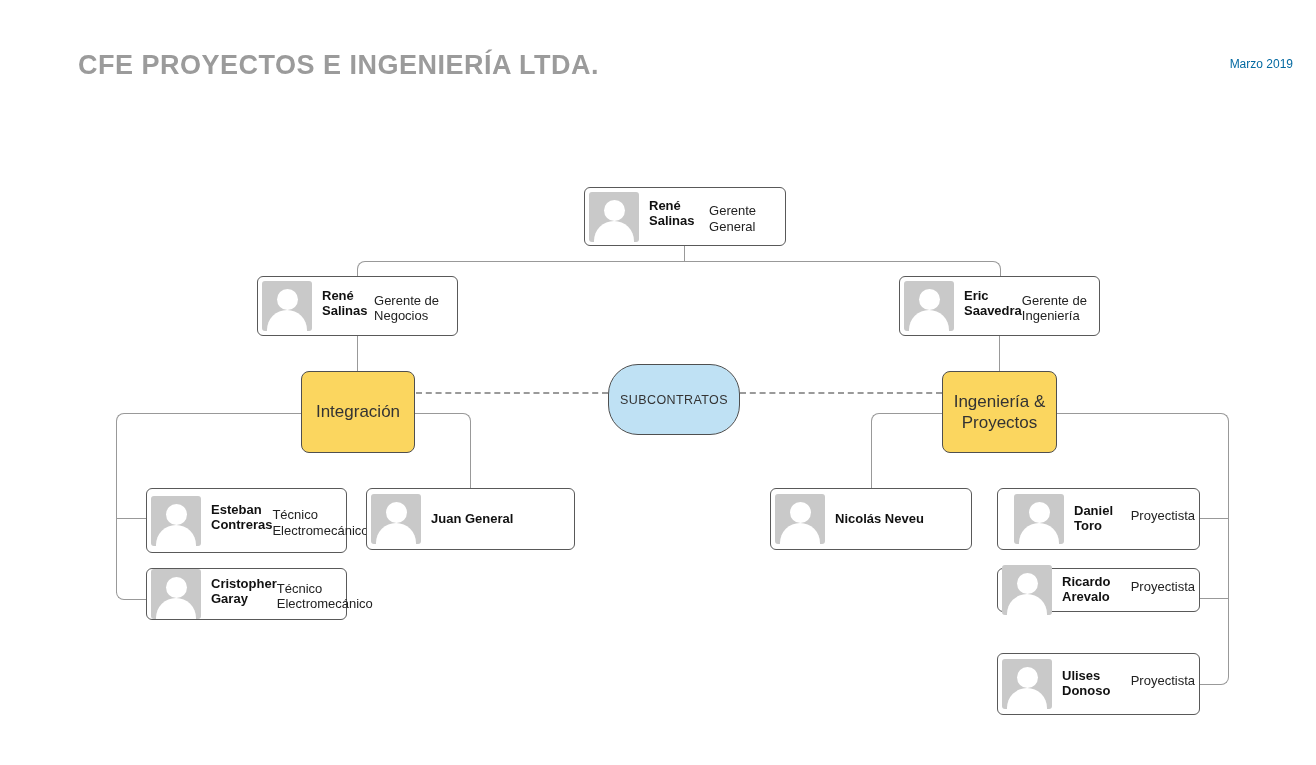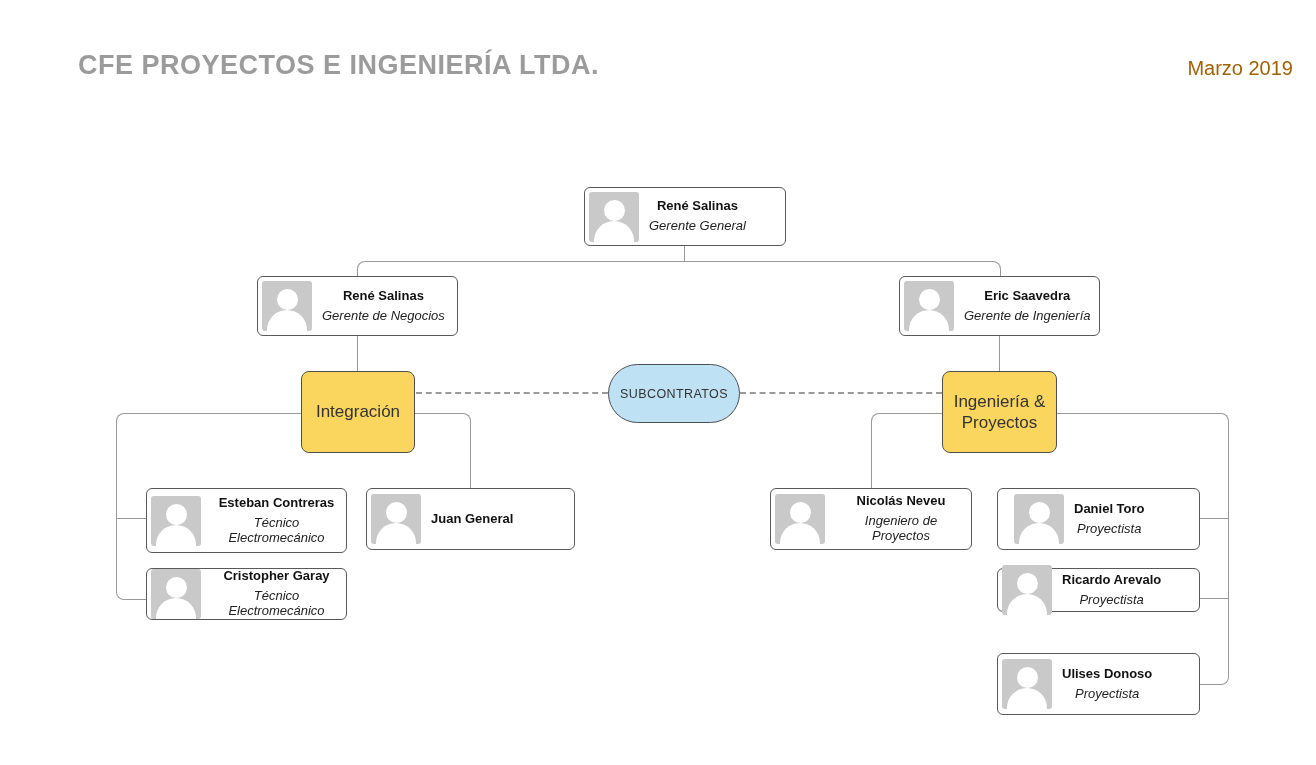--- a/index.html
+++ b/index.html
@@ -1,21 +1,21 @@
 <!DOCTYPE html>
 <html><head>
 <meta charset="utf-8">
 <style>
   html,body{margin:0;padding:0;background:#ffffff;}
   body{font-family:"Liberation Sans","DejaVu Sans",sans-serif;}
   #stage{position:relative;width:1316px;height:765px;background:#ffffff;overflow:hidden;}
 
   .page-title{position:absolute;left:78px;top:50px;font-size:27px;font-weight:bold;
     color:#9b9b9b;letter-spacing:0.5px;}
-  .page-date{position:absolute;right:23px;top:57px;font-size:20px;color:#a16207;}
+  .page-date{position:absolute;right:23px;top:57px;font-size:12px;color:#0369a1;}
 
   
   .ln{position:absolute;}
   .h-line{border-top:1.5px solid #999;height:0;}
   .v-line{border-left:1.5px solid #999;width:0;}
   .dash-line{border-top:2px dashed #9a9a9a;height:0;}
   .rail-top{border-top:1.5px solid #999;border-left:1.5px solid #999;border-right:1.5px solid #999;
     border-radius:8px 8px 0 0;}
   .elbow-tl{border-top:1.5px solid #999;border-left:1.5px solid #999;border-radius:8px 0 0 0;}
   .elbow-tr{border-top:1.5px solid #999;border-right:1.5px solid #999;border-radius:0 8px 0 0;}
@@ -24,23 +24,23 @@
 
   
   .card{position:absolute;background:#ffffff;border:1.5px solid #595959;border-radius:6px;
     box-sizing:border-box;display:flex;align-items:center;}
   .avatar{width:50px;height:50px;margin-left:4px;background:#c9c9c9;border-radius:3px;
     position:relative;overflow:hidden;flex-shrink:0;}
   .avatar .head{position:absolute;width:21px;height:21px;background:#ffffff;border-radius:50%;
     top:8px;left:14.5px;}
   .avatar .shoulders{position:absolute;width:40px;height:28px;background:#ffffff;
     border-radius:20px 20px 0 0;bottom:-7px;left:5px;}
-  .card-text{margin-left:10px;margin-right:4px;display:flex;flex-direction:column;justify-content:center;text-align:center;}
+  .card-text{margin-left:10px;margin-right:4px;display:flex;flex-direction:row;justify-content:center;}
   .card-name{font-size:13px;font-weight:bold;color:#111;line-height:1.15;}
-  .card-role{font-size:13px;font-style:italic;color:#222;line-height:1.18;margin-top:4px;}
+  .card-role{font-size:13px;color:#222;line-height:1.18;margin-top:4px;}
 
   
   .group-box{position:absolute;background:#fbd65f;border:1.5px solid #4f4f4f;border-radius:8px;
     box-sizing:border-box;display:flex;align-items:center;justify-content:center;text-align:center;
     font-size:17px;color:#333;line-height:1.25;padding:2px;}
 
   
   .pill{position:absolute;background:#bfe1f4;border:1.5px solid #4f4f4f;border-radius:30px;
     box-sizing:border-box;display:flex;align-items:center;justify-content:center;
     font-size:12.5px;letter-spacing:0.4px;color:#333;}
@@ -134,21 +134,20 @@
     </div>
   </div>
 
   <div class="card" style="left:770px;top:488px;width:202px;height:62px;">
     <div class="avatar">
         <div class="head"></div>
         <div class="shoulders"></div>
       </div>
     <div class="card-text">
       <div class="card-name">Nicolás Neveu</div>
-      <div class="card-role">Ingeniero de Proyectos</div>
     </div>
   </div>
 
   <div class="card" style="left:997px;top:488px;width:203px;height:62px;padding-left:12px;">
     <div class="avatar">
         <div class="head"></div>
         <div class="shoulders"></div>
       </div>
     <div class="card-text">
       <div class="card-name">Daniel Toro</div>
@@ -178,17 +177,17 @@
     </div>
   </div>
 
   <div class="group-box" style="left:942px;top:371px;width:115px;height:82px;">
     <span>Ingeniería &amp; Proyectos</span>
   </div>
   <div class="group-box" style="left:301px;top:371px;width:114px;height:82px;">
     <span>Integración</span>
   </div>
 
-  <div class="pill" style="left:608px;top:364px;width:132px;height:59px;">
+  <div class="pill" style="left:608px;top:364px;width:132px;height:71px;">
     <span>SUBCONTRATOS</span>
   </div>
 
 </div>
 
 </body></html>

